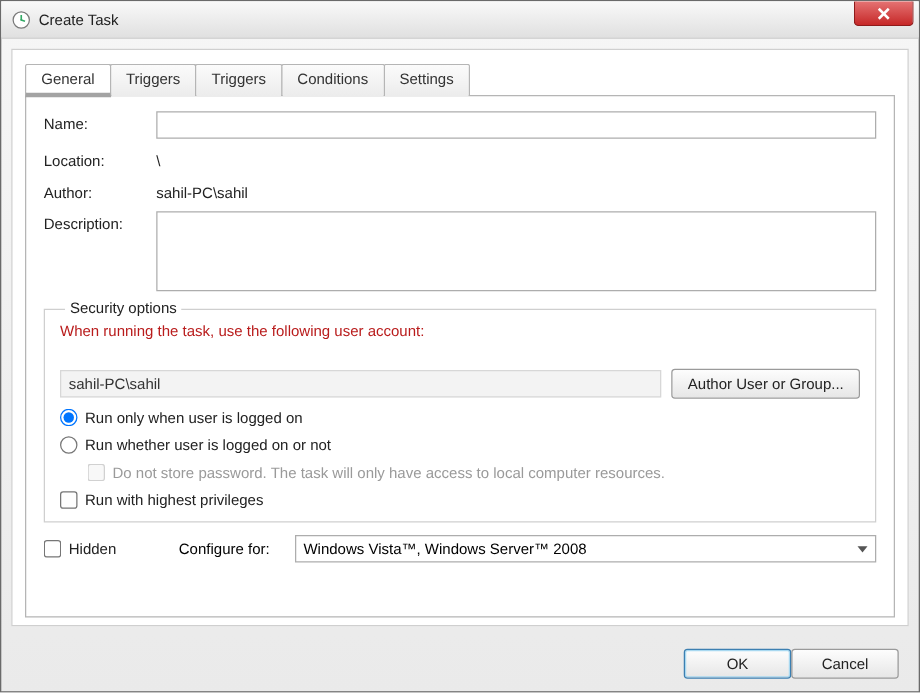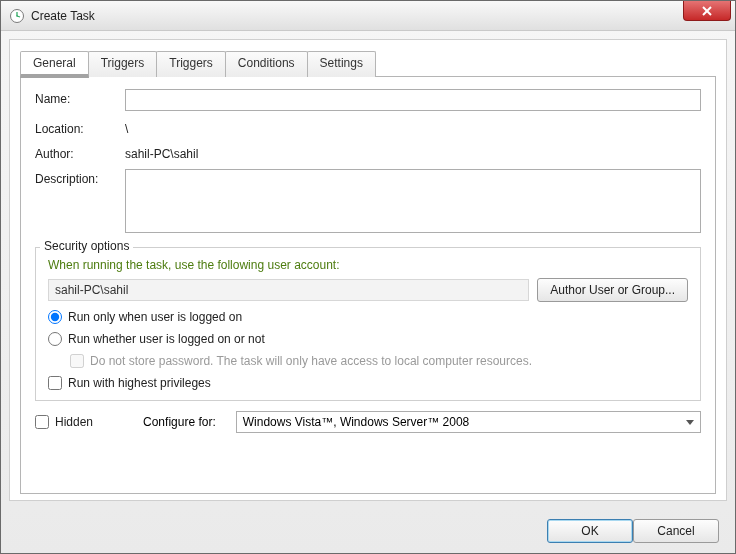--- a/index.html
+++ b/index.html
@@ -124,28 +124,28 @@
   }
   .fieldset {
     border: 1px solid #cfcfcf;
     margin-top: 6px;
     padding: 10px 12px 10px 12px;
     position: relative;
   }
   .fieldset .legend {
     position: absolute;
     top: -9px;
-    left: 4px;
+    left: 16px;
     background: #fff;
     padding: 0 4px;
     color: #222;
   }
   .sec-label {
-    color: #4d7c0f;
-    margin-bottom: 6px;
+    color: #b91c1c;
+    margin-bottom: 23px;
   }
   .sec-row {
     display: flex;
     align-items: center;
     margin-bottom: 8px;
     gap: 8px;
   }
   .readonly-box {
     flex: 1;
     border: 1px solid #d7d7d7;

